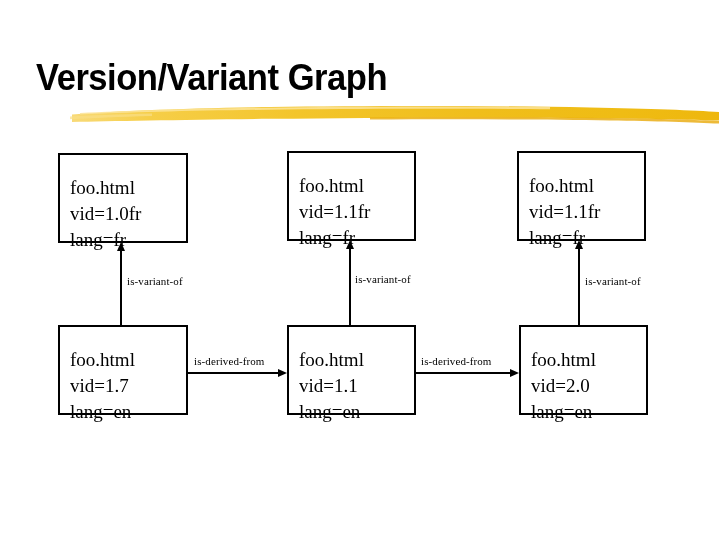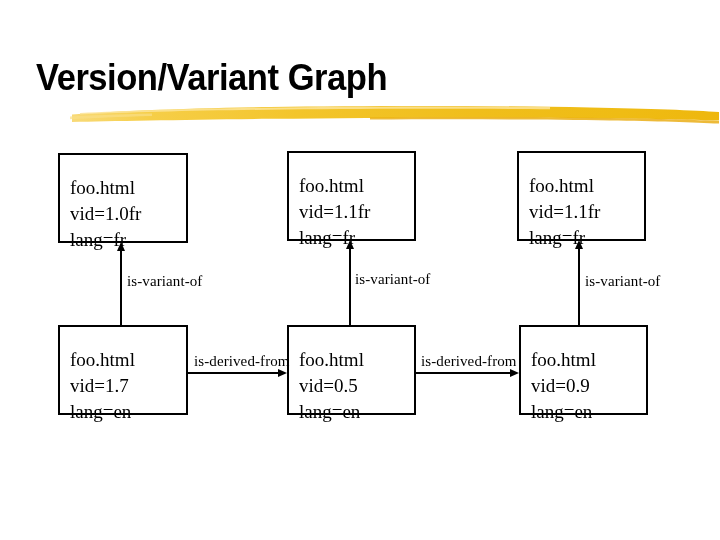--- a/index.html
+++ b/index.html
@@ -86,21 +86,21 @@
     width: 0;
     height: 0;
     border-top: 4px solid transparent;
     border-bottom: 4px solid transparent;
     border-left: 9px solid #000000;
   }
 
   
   .edge-label {
     position: absolute;
-    font-size: 15px;
+    font-size: 11px;
     line-height: 13px;
     color: #000000;
     white-space: nowrap;
     letter-spacing: 0.1px;
   }
 </style>
 </head>
 <body>
 
 <div id="slide">
@@ -158,27 +158,27 @@
   </div>
 
   <div class="node" style="left:58px; top:325px; width:130px; height:90px;">
     <span class="ln">foo.html</span>
     <span class="ln">vid=1.7</span>
     <span class="ln">lang=en</span>
   </div>
 
   <div class="node" style="left:287px; top:325px; width:129px; height:90px;">
     <span class="ln">foo.html</span>
-    <span class="ln">vid=0.5</span>
+    <span class="ln">vid=1.1</span>
     <span class="ln">lang=en</span>
   </div>
 
   <div class="node" style="left:519px; top:325px; width:129px; height:90px;">
     <span class="ln">foo.html</span>
-    <span class="ln">vid=0.9</span>
+    <span class="ln">vid=2.0</span>
     <span class="ln">lang=en</span>
   </div>
 
   <div class="edge-v" style="left:120px; top:250px; height:76px;"></div>
   <div class="arrow-up" style="left:117px; top:242px;"></div>
   <div class="edge-label" style="left:127px; top:275px;">is-variant-of</div>
 
   <div class="edge-v" style="left:349px; top:248px; height:78px;"></div>
   <div class="arrow-up" style="left:346px; top:240px;"></div>
   <div class="edge-label" style="left:355px; top:273px;">is-variant-of</div>

